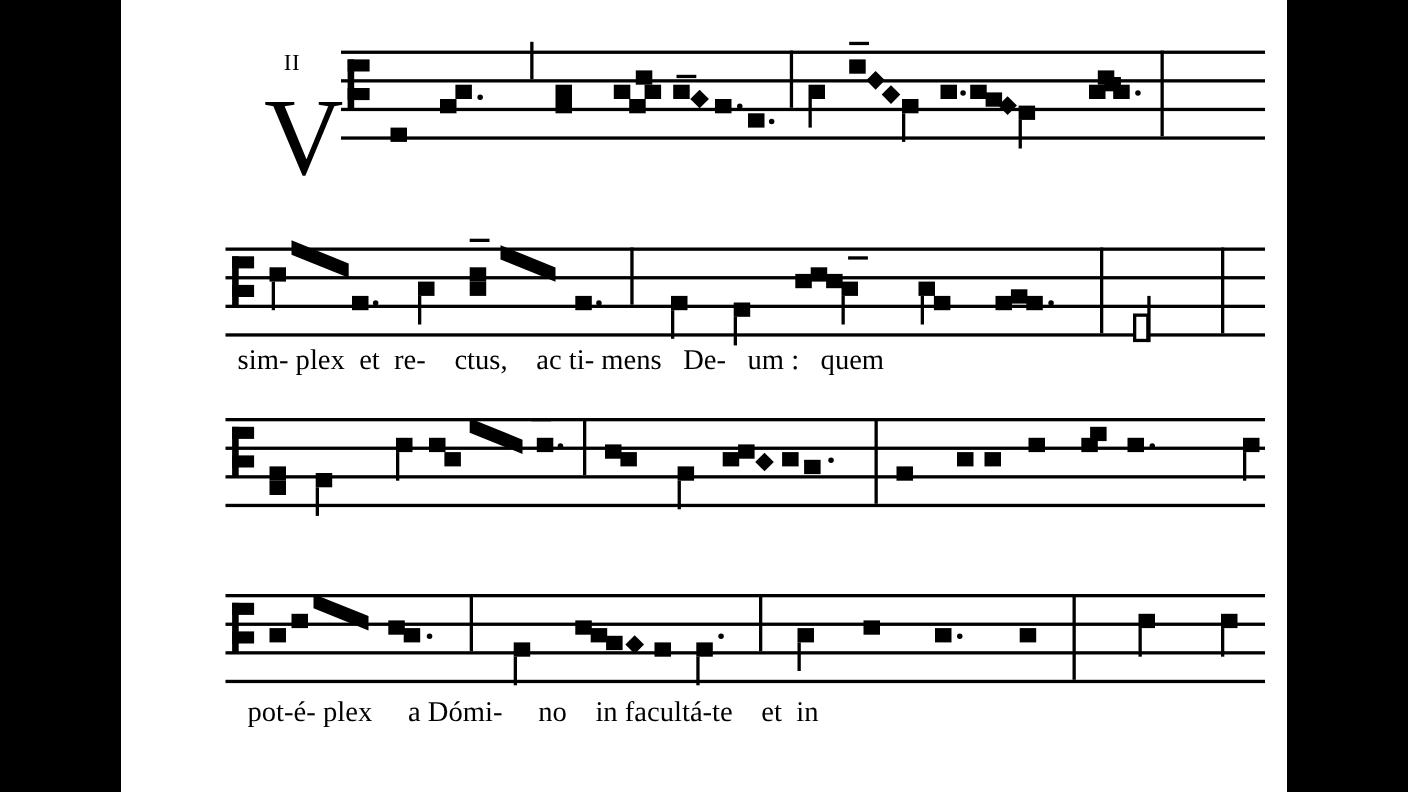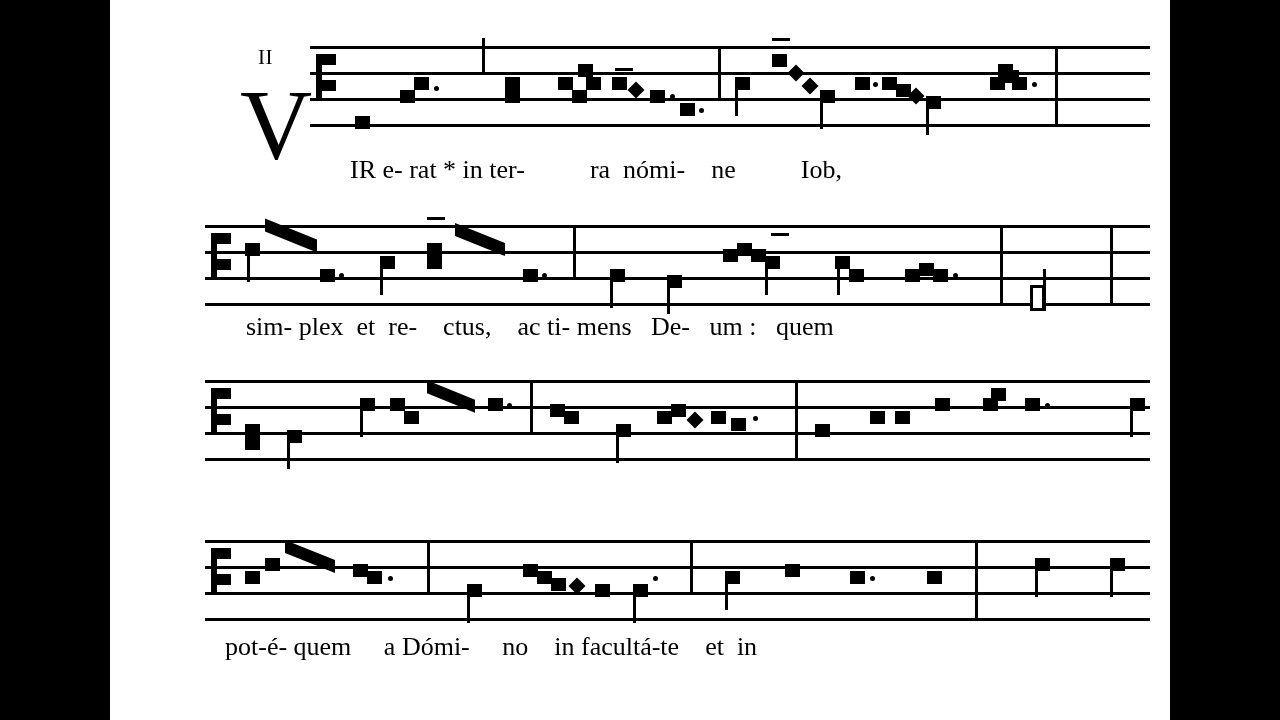--- a/index.html
+++ b/index.html
@@ -164,21 +164,20 @@
       <div class="nx diamond" style="left:600px; top:44px;"></div>
       <div class="nx punctum" style="left:616px; top:50px;"></div>
       <div class="nx virga-stem" style="left:616px; top:63px;"></div>
       <div class="nx punctum" style="left:680px; top:31px;"></div>
       <div class="nx punctum" style="left:694px; top:24px;"></div>
       <div class="nx punctum" style="left:688px; top:18px;"></div>
       <div class="nx punctum" style="left:702px; top:31px;"></div>
       <div class="nx dot" style="left:722px; top:36px;"></div>
       <div class="barline" style="left:745px; top:0px; height:78px;"></div>
     </div>
-    <div class="lyrics" style="left:240px; top:155px;">IR e- rat * in ter-          ra  nómi-    ne          Iob,</div>
 
     <div class="system" style="left:95px; top:225px; width:945px; height:90px;">
       <div class="staff" style="width:945px;height:90px;">
         <div class="line" style="top:0px;   width:945px;"></div>
         <div class="line" style="top:26px;  width:945px;"></div>
         <div class="line" style="top:52px;  width:945px;"></div>
         <div class="line" style="top:78px;  width:945px;"></div>
       </div>
       <div class="clef" style="left:6px; top:8px;">
         <div class="cbar" style="left:0;top:0;width:6px;height:46px;"></div>
@@ -214,21 +213,21 @@
       <div class="nx virga-stem" style="left:632px; top:44px;"></div>
       <div class="nx punctum" style="left:700px; top:44px;"></div>
       <div class="nx punctum" style="left:714px; top:38px;"></div>
       <div class="nx punctum" style="left:728px; top:44px;"></div>
       <div class="nx dot" style="left:748px; top:48px;"></div>
       <div class="barline" style="left:795px; top:0px; height:78px;"></div>
       <div class="nx" style="left:825px; top:60px; width:15px; height:26px; border:3px solid #000; background:#fff; box-sizing:border-box;"></div>
       <div class="nx" style="left:838px; top:44px; width:3px; height:42px;"></div>
       <div class="barline" style="left:905px; top:0px; height:78px;"></div>
     </div>
-    <div class="lyrics" style="left:136px; top:312px;">sim- plex  et  re-    ctus,    ac ti- mens   De-   um :   quem</div>
+    <div class="lyrics" style="left:106px; top:312px;">sim- plex  et  re-    ctus,    ac ti- mens   De-   um :   quem</div>
 
     <div class="system" style="left:95px; top:380px; width:945px; height:90px;">
       <div class="staff" style="width:945px;height:90px;">
         <div class="line" style="top:0px;   width:945px;"></div>
         <div class="line" style="top:26px;  width:945px;"></div>
         <div class="line" style="top:52px;  width:945px;"></div>
         <div class="line" style="top:78px;  width:945px;"></div>
       </div>
       <div class="clef" style="left:6px; top:8px;">
         <div class="cbar" style="left:0;top:0;width:6px;height:46px;"></div>
@@ -306,16 +305,16 @@
       <div class="nx punctum" style="left:580px; top:24px;"></div>
       <div class="nx punctum" style="left:645px; top:31px;"></div>
       <div class="nx dot" style="left:665px; top:36px;"></div>
       <div class="nx punctum" style="left:722px; top:31px;"></div>
       <div class="barline" style="left:770px; top:0px; height:78px;"></div>
       <div class="nx punctum" style="left:830px; top:18px;"></div>
       <div class="nx virga-stem" style="left:830px; top:31px;"></div>
       <div class="nx punctum" style="left:905px; top:18px;"></div>
       <div class="nx virga-stem" style="left:905px; top:31px;"></div>
     </div>
-    <div class="lyrics" style="left:115px; top:632px;">pot-é- quem     a Dómi-     no    in facultá-te    et  in</div>
+    <div class="lyrics" style="left:115px; top:632px;">pot-é- plex     a Dómi-     no    in facultá-te    et  in</div>
 
   </div>
 </div>
 
 </body></html>

